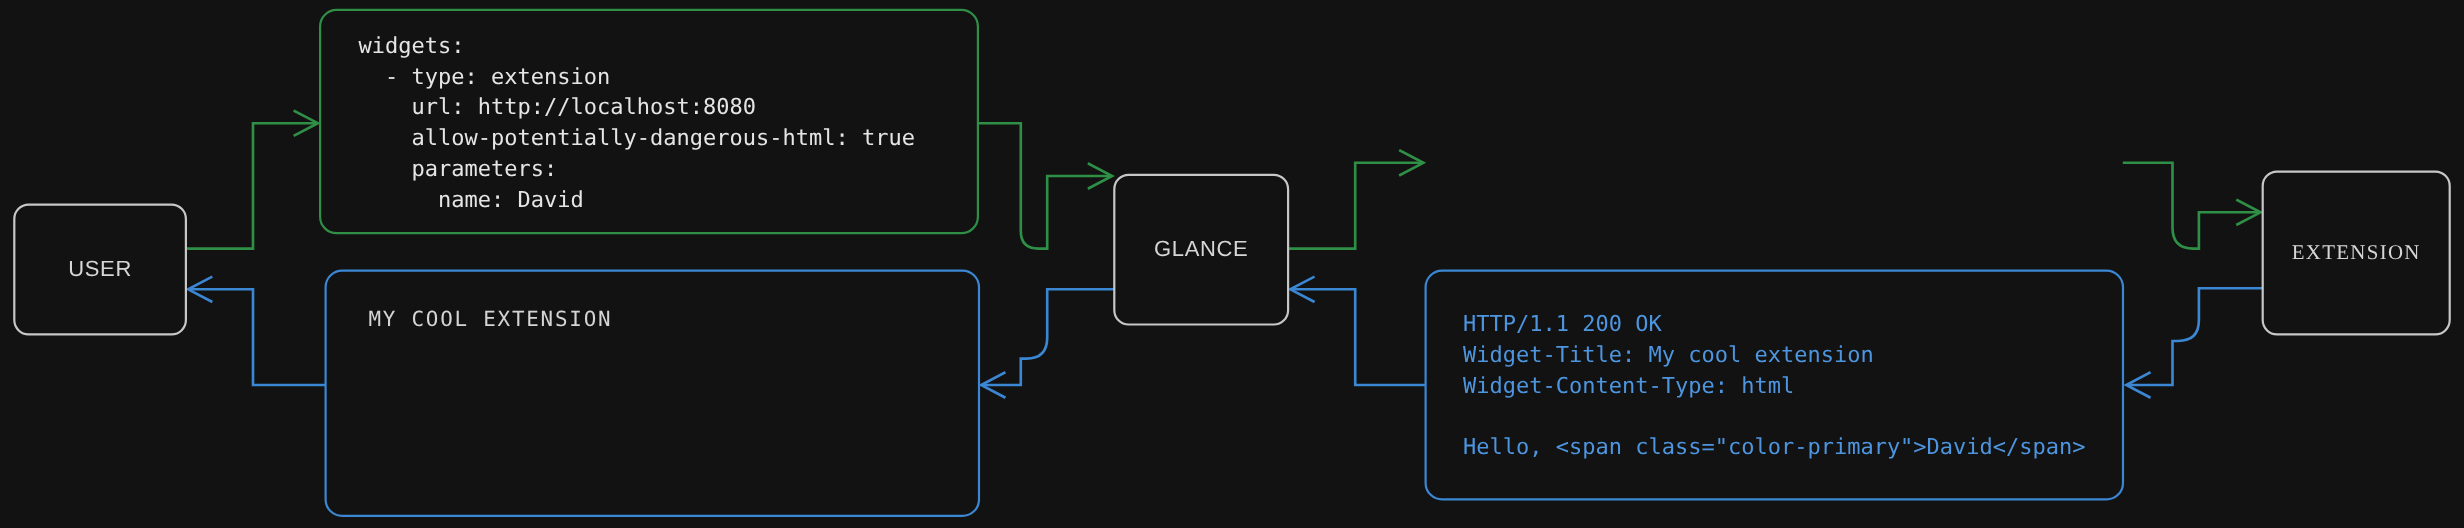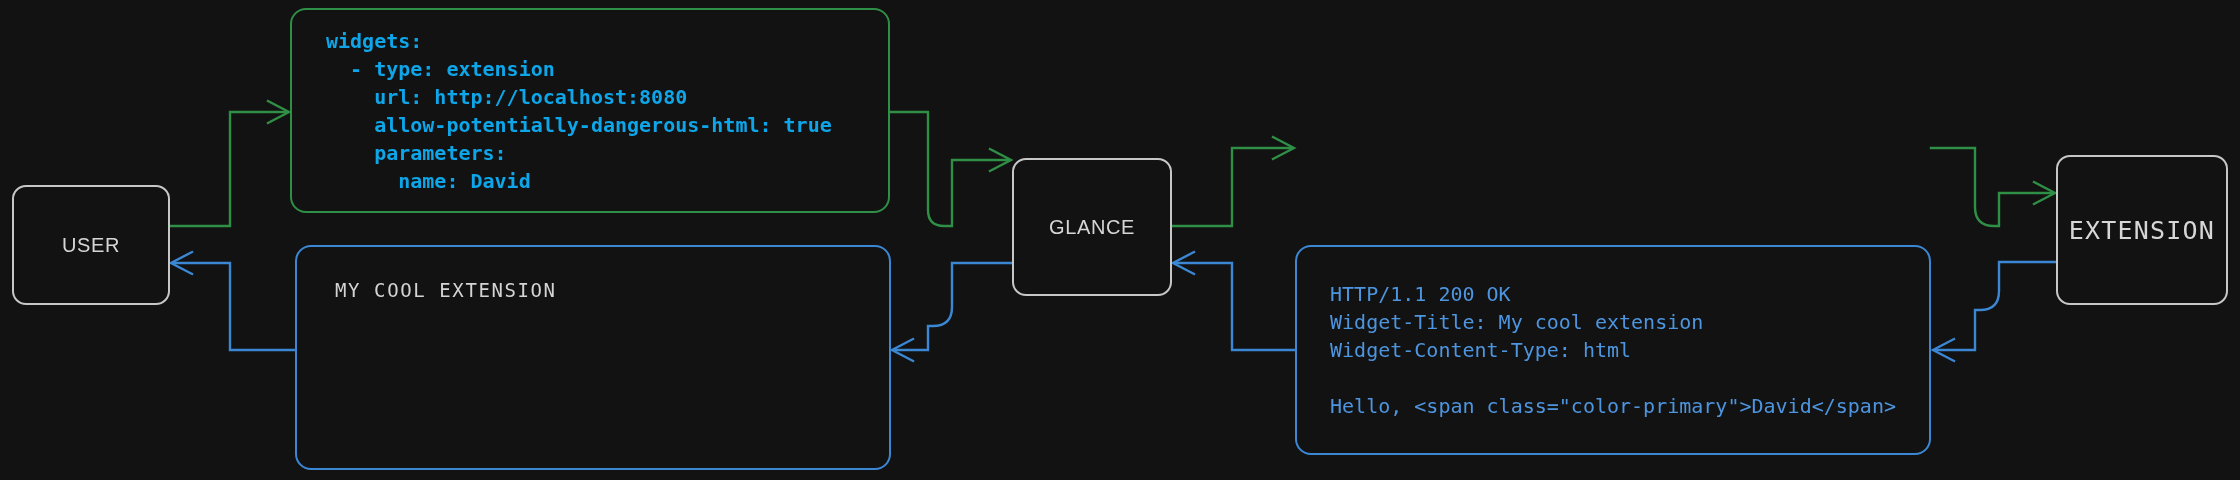--- a/index.html
+++ b/index.html
@@ -4,26 +4,26 @@
 <style>
   html,body{margin:0;padding:0;background:#111211;}
   body{width:2240px;height:480px;overflow:hidden;
        font-family:"DejaVu Sans Mono","Liberation Mono",monospace;}
   #stage{position:relative;width:2240px;height:480px;background:#111211;}
   svg.wires{position:absolute;left:0;top:0;width:2240px;height:480px;pointer-events:none;}
 
   .node{position:absolute;display:flex;align-items:center;justify-content:center;
         border:2px solid #c7c7c7;border-radius:14px;background:#111211;
         color:#d6d6d6;box-sizing:border-box;}
-  .node .lbl{font-size:25px;letter-spacing:1.2px;white-space:nowrap;}
+  .node .lbl{font-size:19px;letter-spacing:1.2px;white-space:nowrap;font-family:Liberation Serif, serif;}
   .node.sans .lbl{font-family:"Liberation Sans","DejaVu Sans",sans-serif;font-size:20px;letter-spacing:0.6px;}
 
   .msgbox{position:absolute;box-sizing:border-box;border:2px solid;border-radius:16px;
           background:#111211;padding:26px 34px;}
-  .msgbox.green{border-color:#2f8f46;color:#0ea5e9;font-weight:bold;}
+  .msgbox.green{border-color:#2f8f46;color:#e5e5e5;}
   .msgbox.blue{border-color:#3b87d4;color:#4e95e0;}
   .code{font-family:"DejaVu Sans Mono","Liberation Mono",monospace;
         font-size:20px;line-height:28px;white-space:pre;}
 
   #yaml-box{left:290px;top:8px;width:600px;height:205px;display:flex;align-items:center;}
   #get-box{left:1295px;top:88px;width:636px;height:118px;display:flex;align-items:center;}
   #resp-box{left:1295px;top:245px;width:636px;height:210px;display:flex;align-items:center;justify-content:center;}
   #widget-box{left:295px;top:245px;width:596px;height:225px;}
 
   #user-node{left:12px;top:185px;width:158px;height:120px;}

